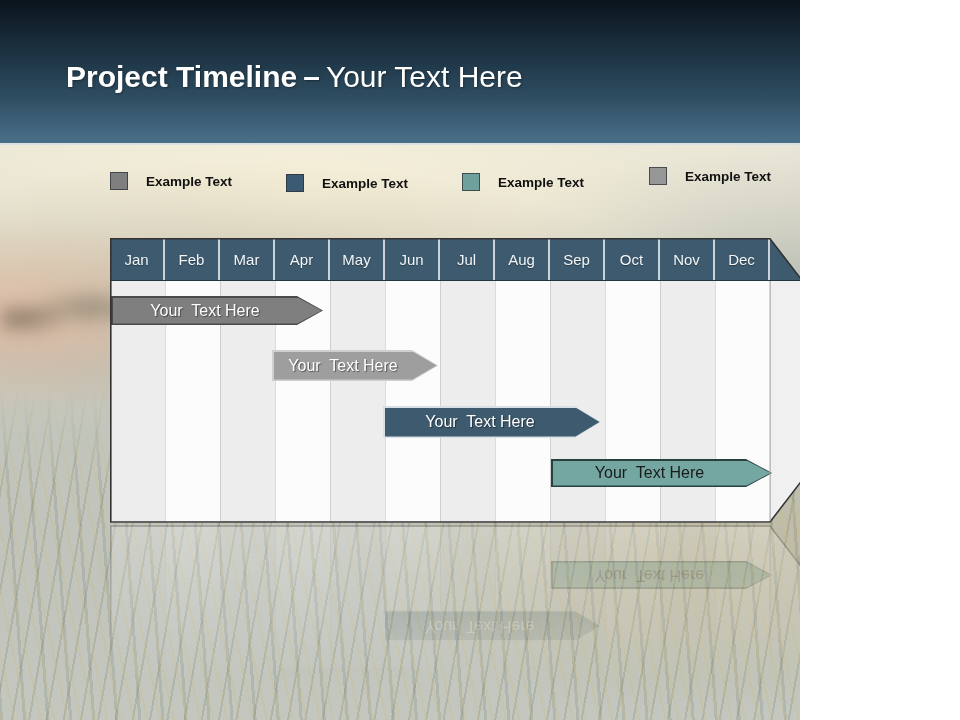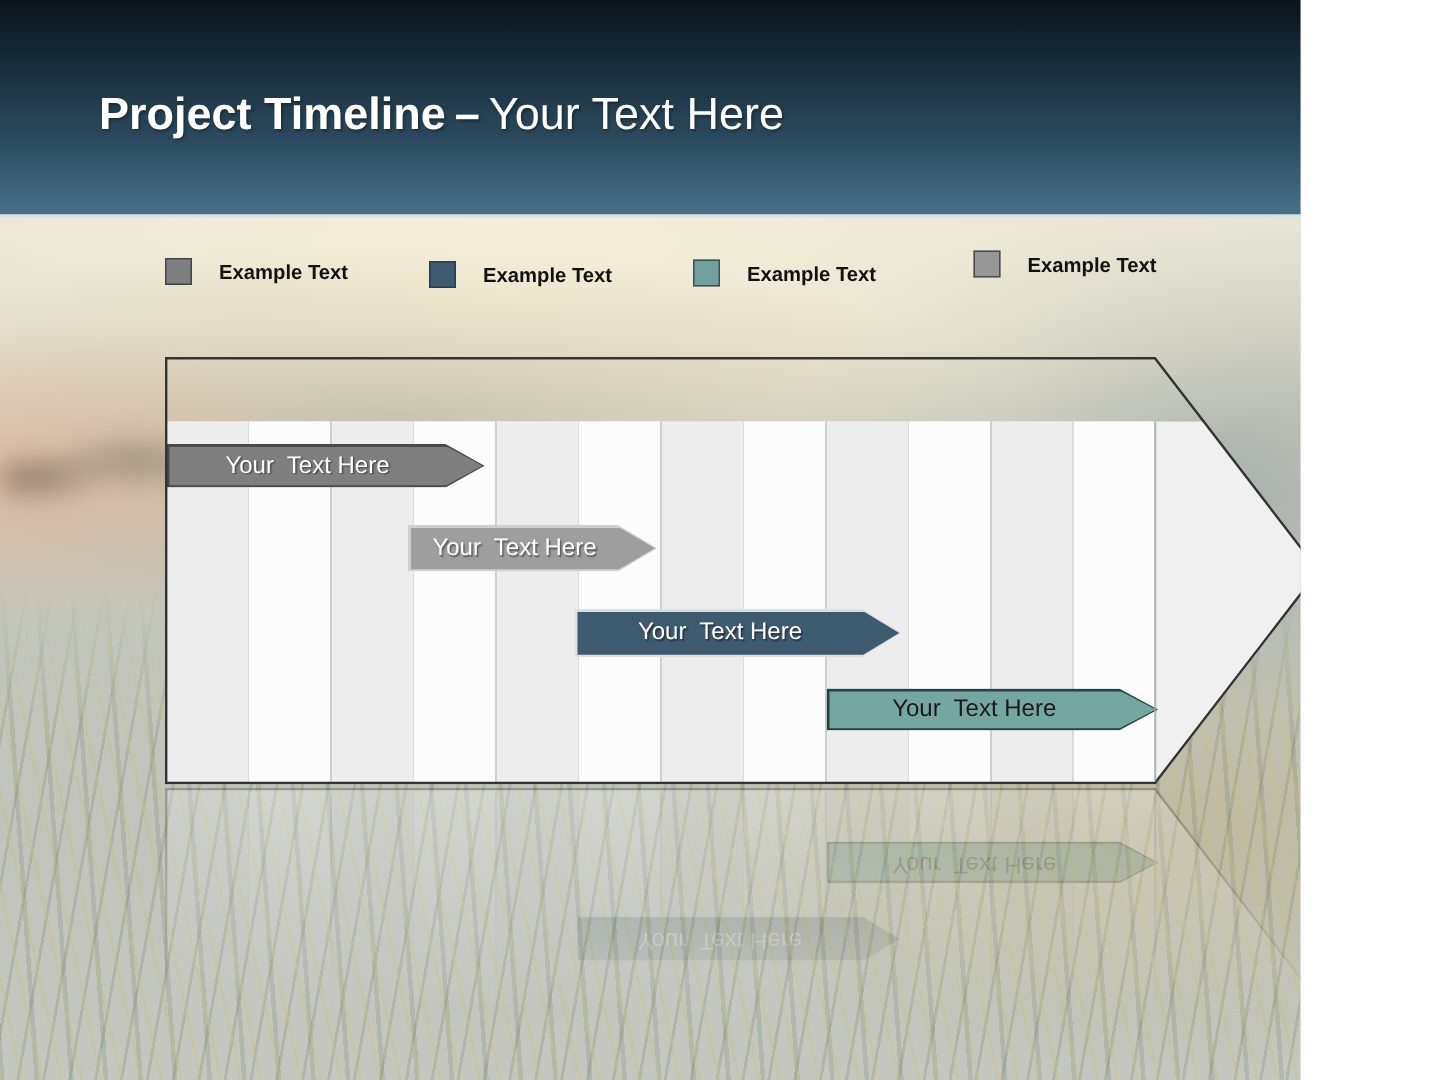--- a/index.html
+++ b/index.html
@@ -1,17 +1,17 @@
 <!DOCTYPE html>
 <html><head>
 <meta charset="utf-8">
 <style>
   html,body{margin:0;padding:0;}
   body{width:960px;height:720px;overflow:hidden;font-family:"Liberation Sans",sans-serif;}
-  .slide{position:relative;width:867px;height:720px;overflow:hidden;background:#c7cac2;}
+  .slide{position:relative;width:800px;height:720px;overflow:hidden;background:#c7cac2;}
 
   
   .bg{position:absolute;inset:0;
     background:
       radial-gradient(320px 140px at 2% 44%, rgba(236,178,150,0.55), transparent 70%),
       radial-gradient(600px 180px at 30% 40%, rgba(120,115,95,0.28), transparent 70%),
       radial-gradient(800px 260px at 38% 27%, rgba(250,243,218,0.85), transparent 72%),
       radial-gradient(420px 240px at 92% 44%, rgba(125,145,152,0.45), transparent 68%),
       radial-gradient(500px 220px at 88% 78%, rgba(186,158,94,0.30), transparent 70%),
       linear-gradient(180deg,#dce1e2 0%,#e9e8dc 16%,#ddd9c9 32%,#cbcabb 46%,#c2c5bb 60%,#c0c4bd 78%,#c3c7c0 100%);
@@ -106,20 +106,34 @@
     <span class="legend-label">Example Text</span>
   </div>
   <div class="legend-item li4">
     <span class="legend-swatch" style="background-color: rgb(150, 150, 150);"></span>
     <span class="legend-label">Example Text</span>
   </div>
 
   <div class="timeline">
     <div class="tl-clip">
       <div class="tl-body"></div>
+      <div class="tl-header" style="background-color: rgb(61, 90, 110);">
+        <div class="month-cell">Jan</div>
+        <div class="month-cell">Feb</div>
+        <div class="month-cell">Mar</div>
+        <div class="month-cell">Apr</div>
+        <div class="month-cell">May</div>
+        <div class="month-cell">Jun</div>
+        <div class="month-cell">Jul</div>
+        <div class="month-cell">Aug</div>
+        <div class="month-cell">Sep</div>
+        <div class="month-cell">Oct</div>
+        <div class="month-cell">Nov</div>
+        <div class="month-cell">Dec</div>
+      </div>
 
       <div class="bar b1" style="background-color: rgb(74, 74, 74);">
         <div class="bar-fill" style="background-color: rgb(127, 127, 127);">
           <span class="bar-label" style="color: rgb(255, 255, 255);">Your  Text Here</span>
         </div>
       </div>
       <div class="bar b2" style="background-color: rgb(207, 207, 207);">
         <div class="bar-fill" style="background-color: rgb(158, 158, 158);">
           <span class="bar-label" style="color: rgb(255, 255, 255);">Your  Text Here</span>
         </div>

